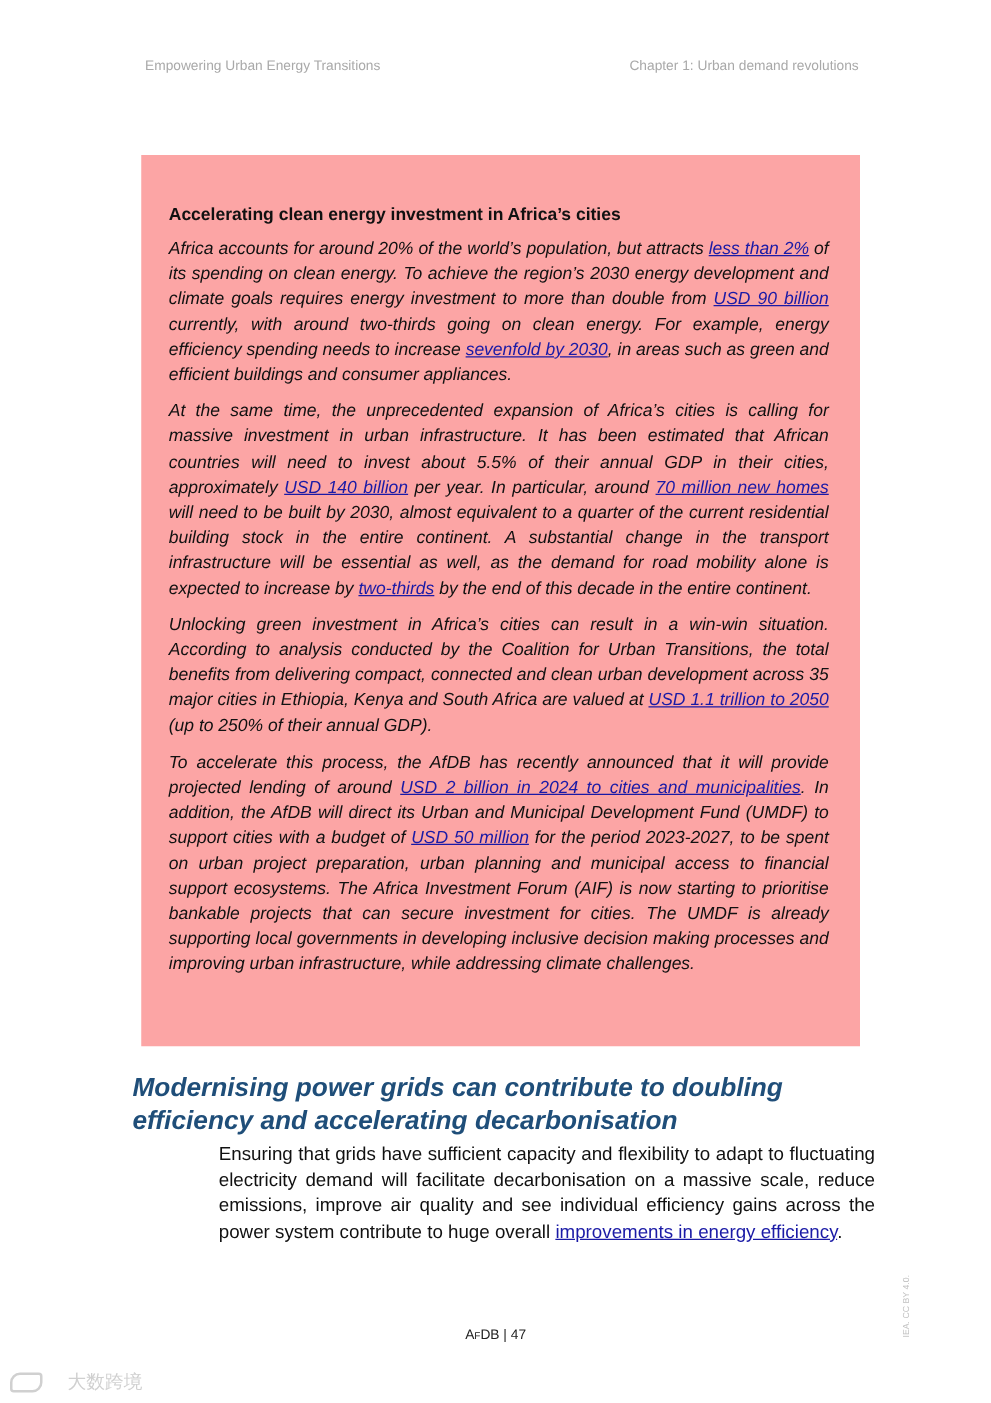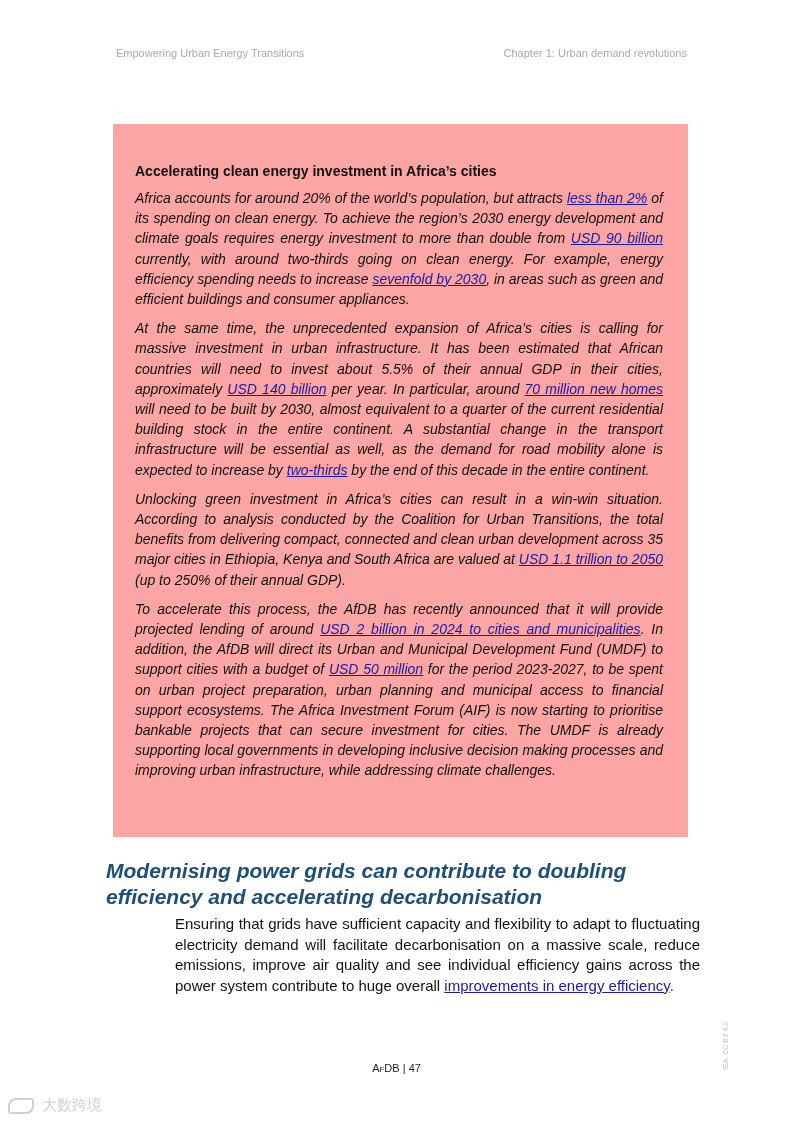--- a/index.html
+++ b/index.html
@@ -34,21 +34,21 @@
       font-size: 11px; color: #222;
     }
     .page-number .pg { font-variant: small-caps; }
     .license {
       position: absolute; left: 722px; top: 1070px;
       transform: rotate(-90deg); transform-origin: left top;
       font-size: 7px; color: #c0c0c0; white-space: nowrap;
     }
     .watermark {
       position: absolute; left: 8px; top: 1096px; font-size: 15px; color: #d0d0d0;
-      display: flex; align-items: center; gap: 8px;
+      display: flex; align-items: center; gap: 20px;
     }
     .wm-logo {
       width: 26px; height: 16px; border: 2px solid #d0d0d0; border-radius: 8px 3px 8px 3px; box-sizing: border-box;
     }
   </style>
 </head>
 <body>
 
 <div class="running-header">
   <span>Empowering Urban Energy Transitions</span>

